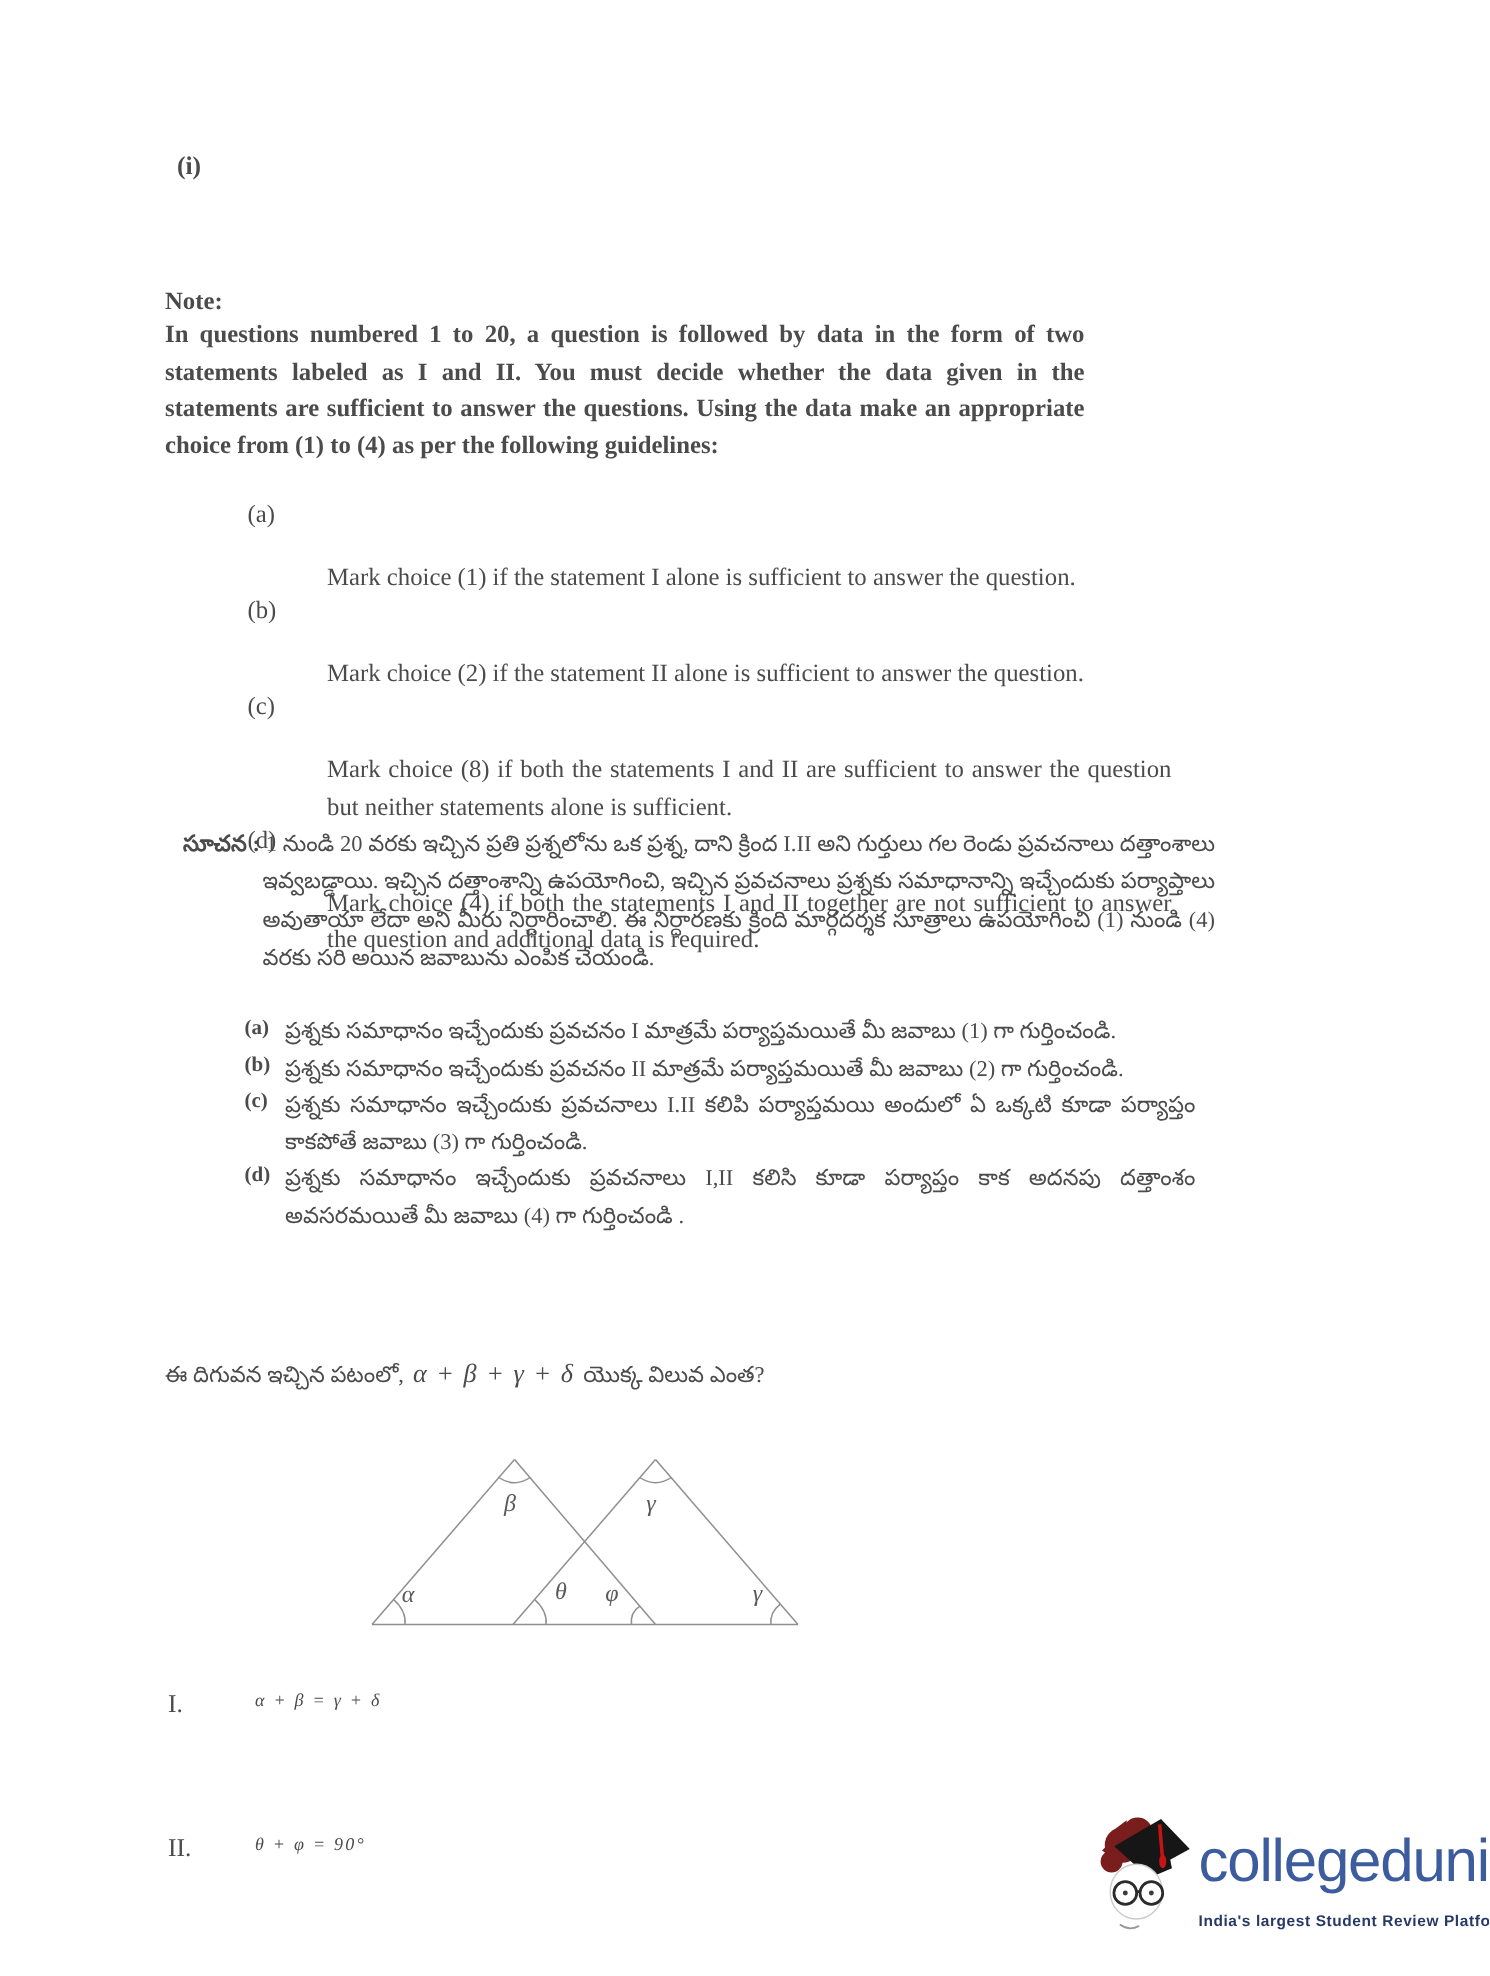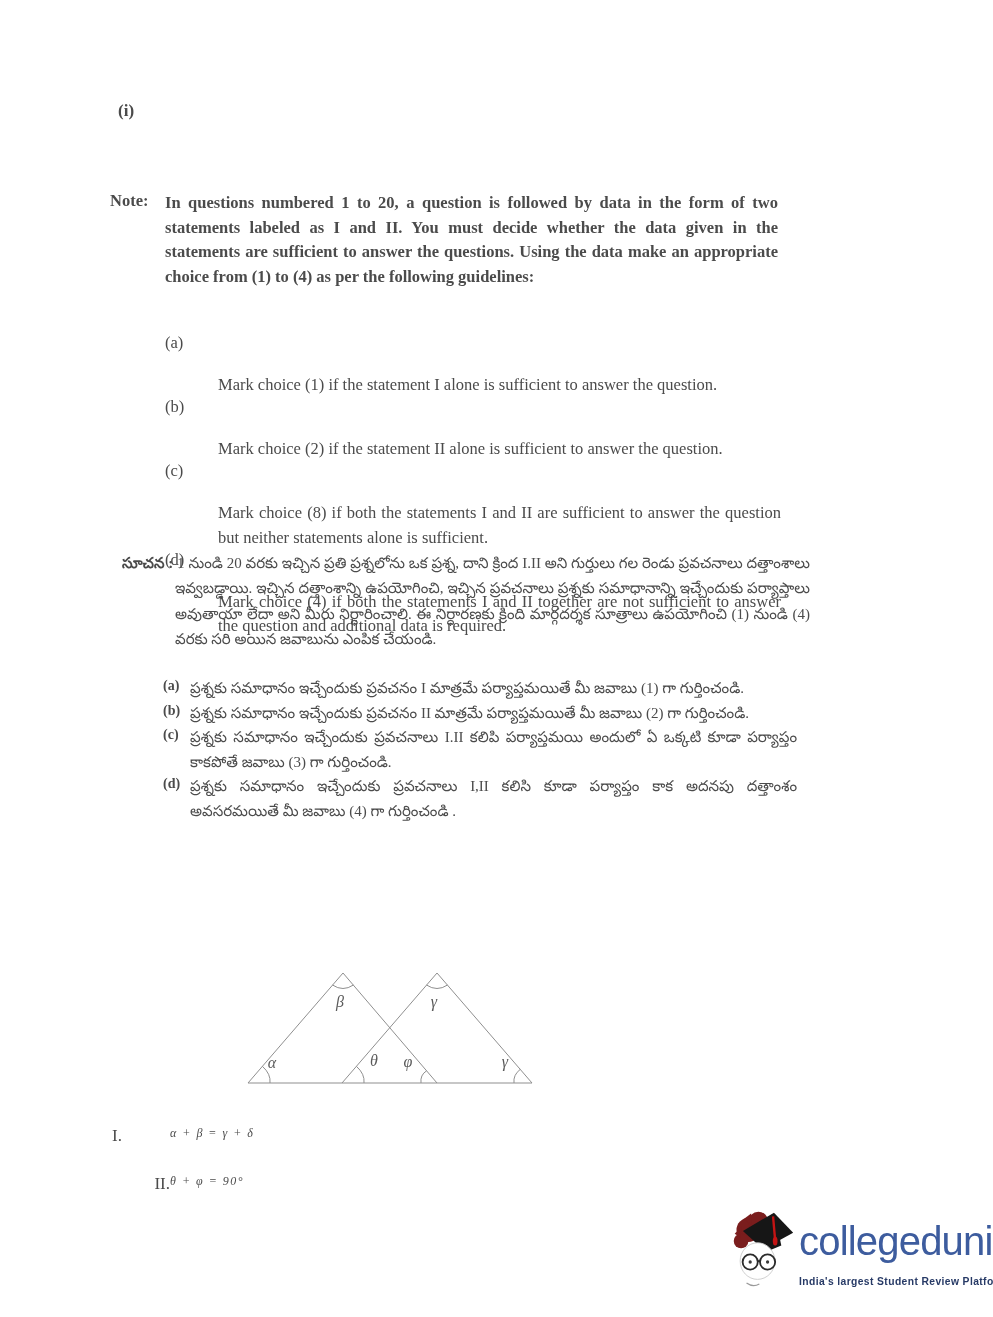--- a/index.html
+++ b/index.html
@@ -6,21 +6,21 @@
   .page{
     position:relative;width:993px;height:1317px;background:#fff;overflow:hidden;
     font-family:"Liberation Serif", serif;color:#4b4b4b;
   }
   
   .heading{position:absolute;left:118px;top:101px;display:flex;}
   .heading .idx{font-weight:bold;font-size:17px;margin-right:32px;}
   .heading .ttl{font-weight:bold;font-size:17.5px;letter-spacing:0.6px;}
   .heading .ttl-te{font-size:15px;margin-top:7px;font-weight:normal;letter-spacing:0;}
   
-  .note-row{position:absolute;left:110px;top:191px;display:flex;}
+  .note-row{position:absolute;left:110px;top:191px;display:flex;flex-direction:column;}
   .note-row .lbl{font-weight:bold;font-size:16.5px;width:55px;flex:none;}
   .note-row .txt{width:613px;font-size:16.5px;line-height:24.6px;text-align:justify;font-weight:bold;}
   
   .guides{position:absolute;left:165px;top:333px;width:618px;}
   .g-row{display:flex;}
   .g-row .g-lbl{width:53px;flex:none;font-size:16.5px;}
   .g-row .g-txt{width:563px;font-size:16.5px;line-height:24.2px;text-align:justify;margin-top:40px;}
   
   .note-te{position:absolute;left:110px;top:551px;width:688px;
     font-size:15px;line-height:25.4px;text-align:justify;
@@ -34,21 +34,21 @@
   
   .q-en{position:absolute;left:110px;top:868px;font-size:16.5px;}
   .q-te{position:absolute;left:110px;top:905px;font-size:15px;}
   .formula{font-style:italic;font-size:17.5px;letter-spacing:1px;padding:0 6px;}
   
   .figure{position:absolute;left:228px;top:950px;}
   .figure text{font-style:italic;font-size:16px;fill:#5a5a5a;font-family:"Liberation Serif",serif;}
   
   .stmt{position:absolute;left:112px;display:flex;}
   .stmt.s1{top:1126px;}
-  .stmt.s2{top:1174px;text-align:right;}
+  .stmt.s2{top:1222px;}
   .stmt .s-lbl{width:58px;flex:none;font-size:17px;}
   .stmt .s-frm{font-style:italic;font-size:12px;letter-spacing:1.5px;}
   
   .logo{position:absolute;left:731px;top:1200px;width:258px;height:92px;display:flex;align-items:center;}
   .logo .mascot{flex:none;margin-right:4px;}
   .logo .l-col{display:flex;flex-direction:column;}
   .logo .brand-row{display:flex;align-items:flex-end;}
   .logo .brand{font-family:"Liberation Sans",sans-serif;font-weight:normal;
     font-size:40px;letter-spacing:-0.8px;line-height:30px;margin-top:20px;}
   .logo .tld{font-family:"Liberation Sans",sans-serif;font-weight:bold;font-size:7px;
@@ -107,20 +107,23 @@
       <span class="gt-lbl">(c)</span>
       <span class="gt-txt">ప్రశ్నకు సమాధానం ఇచ్చేందుకు ప్రవచనాలు I.II కలిపి పర్యాప్తమయి అందులో ఏ ఒక్కటి కూడా పర్యాప్తం కాకపోతే జవాబు (3) గా గుర్తించండి.</span>
     </div>
     <div class="gt-row">
       <span class="gt-lbl">(d)</span>
       <span class="gt-txt">ప్రశ్నకు సమాధానం ఇచ్చేందుకు ప్రవచనాలు I,II కలిసి కూడా పర్యాప్తం కాక అదనపు దత్తాంశం అవసరమయితే మీ జవాబు (4) గా గుర్తించండి .</span>
     </div>
   </div>
 
 
+  <div class="q-te" lang="te">
+    <span>ఈ దిగువన ఇచ్చిన పటంలో,</span><span class="formula">α + β + γ + δ</span><span>యొక్క విలువ ఎంత?</span>
+  </div>
 
   <svg class="figure" width="340" height="142" viewBox="0 0 340 142">
     <g stroke="#8f8f8f" stroke-width="1" fill="none">
 
       <line x1="20" y1="133" x2="304" y2="133"></line>
 
       <line x1="20" y1="133" x2="115" y2="23"></line>
       <line x1="115" y1="23" x2="209" y2="133"></line>
 
       <line x1="114" y1="133" x2="209" y2="23"></line>

